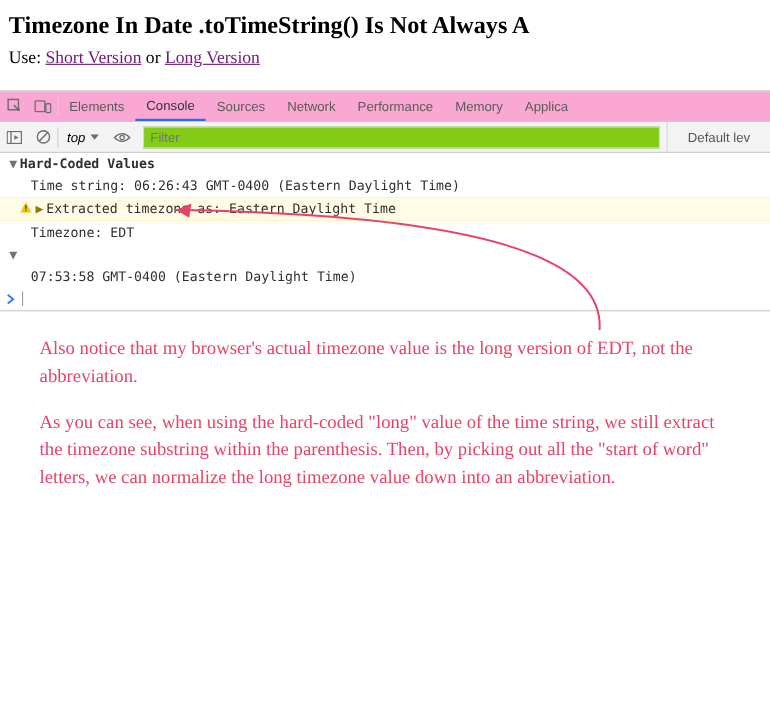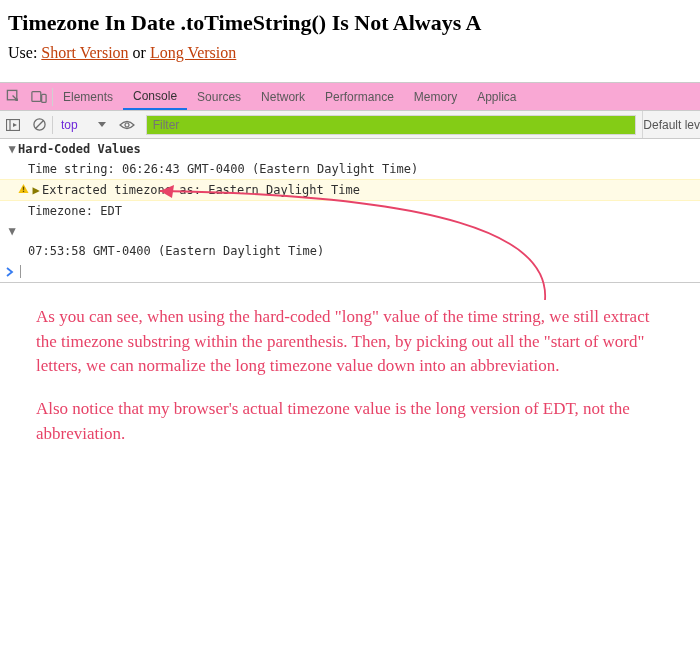--- a/index.html
+++ b/index.html
@@ -1,30 +1,30 @@
 <!DOCTYPE html>
 <html><head>
   <meta charset="utf-8">
   <style>
     * { margin: 0; padding: 0; box-sizing: border-box; }
     body { font-family: -apple-system, BlinkMacSystemFont, "Segoe UI", Helvetica, Arial, sans-serif; width: 700px; height: 649px; overflow: hidden; background: #fff; }
     .page-header { padding: 10px 8px 4px; }
     .page-title { font-family: "Times New Roman", Times, serif; font-weight: bold; font-size: 22px; white-space: nowrap; }
     .use-line { padding: 4px 8px 20px; font-family: "Times New Roman", Times, serif; font-size: 16px; }
-    .use-line a { color: #c2410c; text-decoration: underline; }
+    .use-line a { color: #701a75; text-decoration: underline; }
     .devtools { border-top: 1px solid #cacaca; border-bottom: 1px solid #cacaca; font-size: 12px; color: #333; }
     .dt-tabs { display: flex; align-items: center; height: 28px; border-bottom: 1px solid #cacaca; background: #f9a8d4; }
     .dt-tab-item { padding: 0 10px; height: 100%; display: flex; align-items: center; color: #5a5a5a; cursor: default; }
     .dt-tab-item.active { color: #333; border-bottom: 2px solid #1a73e8; }
     .dt-icon-btn { width: 26px; height: 100%; display: flex; align-items: center; justify-content: center; color: #6e6e6e; }
     .dt-divider { width: 1px; height: 18px; background: #d0d0d0; }
     .dt-toolbar { display: flex; align-items: center; height: 28px; border-bottom: 1px solid #cacaca; background: #f3f3f3; }
-    .dt-context { flex: 0 0 auto; display: flex; align-items: center; gap: 20px; padding: 0 8px; color: #6d28d9; }
+    .dt-context { flex: 0 0 auto; display: flex; align-items: center; gap: 4px; padding: 0 8px; color: #000000; font-style: italic; }
     .dt-filter { flex: 1; height: 20px; margin: 0 6px; border: 1px solid #d6d6d6; background: #84cc16; padding: 1px 6px; font-size: 12px; color: #555; }
-    .dt-level { padding: 0 0; color: #555; border-left: 1px solid #d6d6d6; height: 100%; display: flex; align-items: center; white-space: nowrap; }
+    .dt-level { padding: 0 18px; color: #555; border-left: 1px solid #d6d6d6; height: 100%; display: flex; align-items: center; white-space: nowrap; }
     .console-body { font-family: Menlo, Consolas, monospace; font-size: 12px; color: #303030; }
     .row { display: flex; align-items: flex-start; padding: 3px 6px; border-bottom: 0; }
     .tw { width: 12px; display: inline-flex; justify-content: center; color: #727272; cursor: default; flex-shrink: 0; }
     .group-header { font-weight: bold; }
     .indent1 { padding-left: 16px; }
     .warn-row { background: #fffbe6; border-top: 1px solid #fff5c2; border-bottom: 1px solid #fff5c2; }
     .warn-icon { color: #c09820; width: 14px; display: inline-flex; justify-content: center; flex-shrink: 0; }
     .prompt-row { padding: 4px 6px; display: flex; align-items: center; gap: 6px; }
     .prompt-caret { color: #367cf1; font-weight: bold; }
     .prompt-caret svg { display: block; }
@@ -138,15 +138,15 @@
       <span style="border-left:1px solid #999;height:13px;"></span>
     </div>
   </div>
 </div>
 
 <div class="annotation">
   <svg class="arrow-svg" viewBox="0 0 430 130">
     <path d="M 405 125 C 410 60, 300 20, 20 16" fill="none" stroke="#e74368" stroke-width="1.8"></path>
     <polygon points="20,16 34,10 32,23" fill="#e74368"></polygon>
   </svg>
+  <p>Also notice that my browser's actual timezone value is the long version of EDT, not the abbreviation.</p>
   <p>As you can see, when using the hard-coded "long" value of the time string, we still extract the timezone substring within the parenthesis. Then, by picking out all the "start of word" letters, we can normalize the long timezone value down into an abbreviation.</p>
-  <p>Also notice that my browser's actual timezone value is the long version of EDT, not the abbreviation.</p>
 </div>
 
 </body></html>

